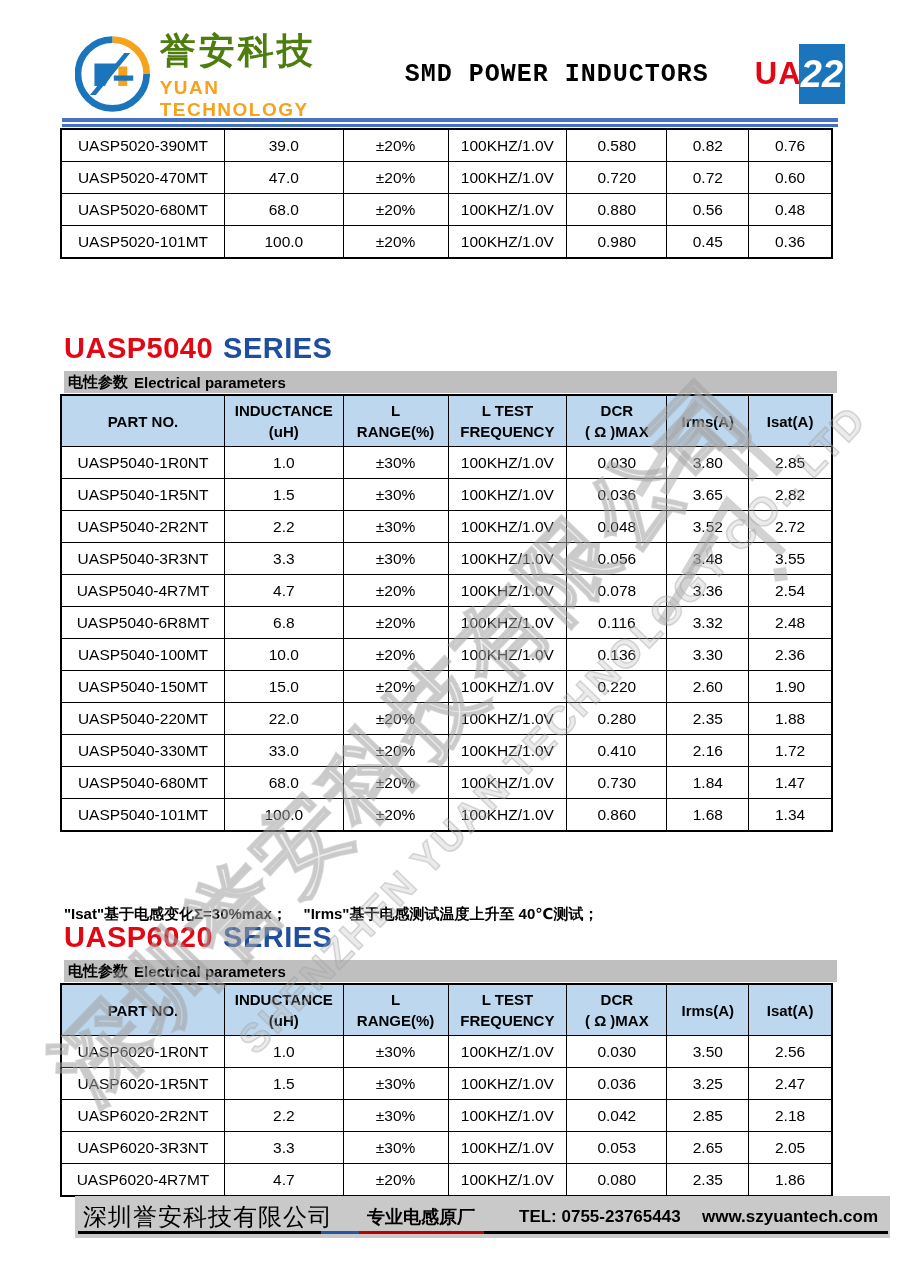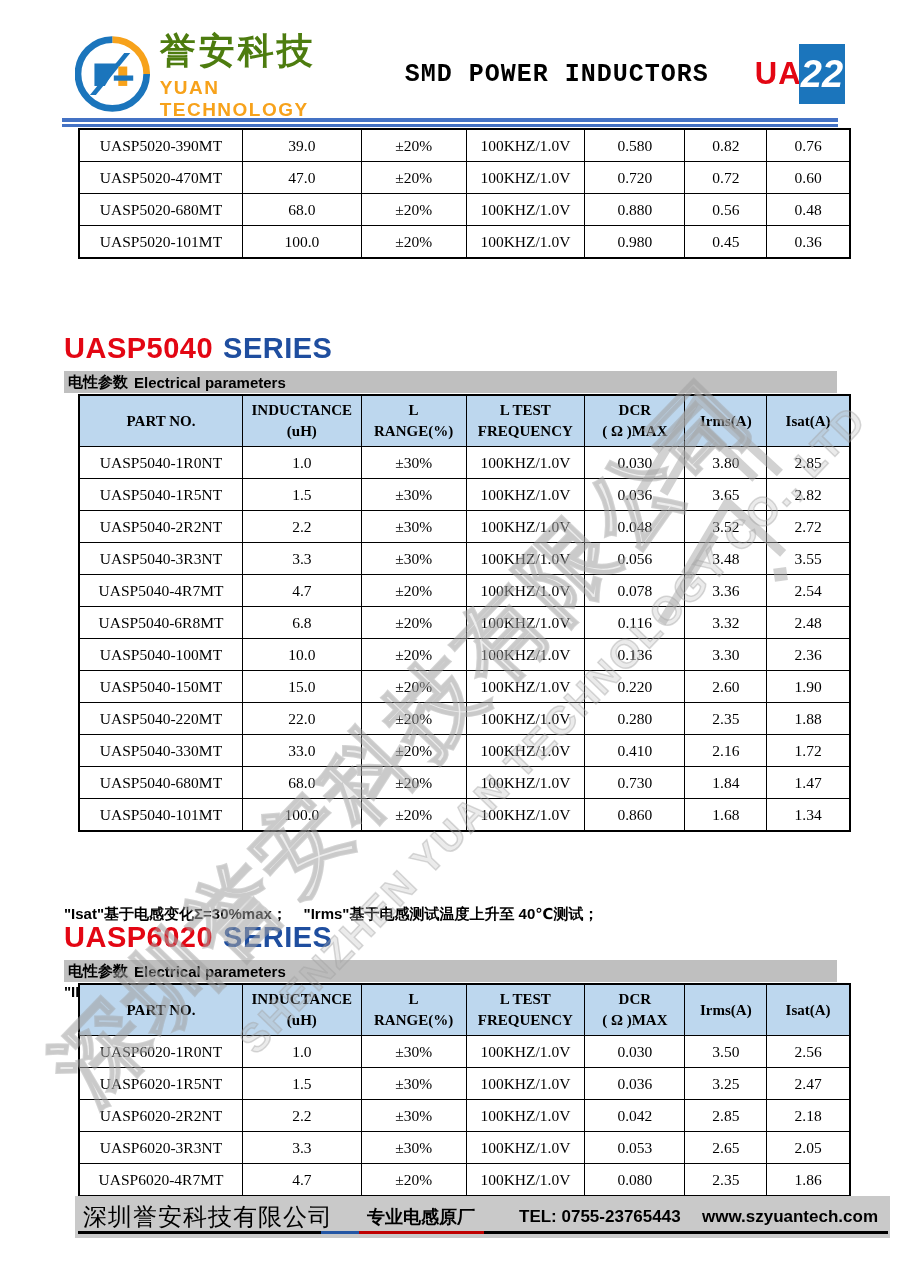--- a/index.html
+++ b/index.html
@@ -17,22 +17,22 @@
   .logo-en{color:#f7a21b;font-size:19px;font-weight:bold;letter-spacing:1.5px;margin-top:2px;}
   .doc-title{font-family:"Liberation Mono","DejaVu Sans Mono",monospace;font-weight:bold;
     font-size:25px;letter-spacing:1px;margin-left:58px;white-space:nowrap;}
   .series-tag{color:#e30613;font-weight:bold;font-size:31px;margin-left:46px;letter-spacing:1px;}
   .page-badge{position:absolute;right:55px;top:44px;width:46px;height:60px;background:#1b75bc;
     color:#fff;font-size:38px;font-weight:bold;font-style:italic;
     display:flex;align-items:center;justify-content:center;}
   .band{position:absolute;left:62px;top:118px;width:776px;height:9px;
     background:linear-gradient(to bottom,#4472c4 0,#4472c4 4px,#ffffff 4px,#ffffff 6px,#4472c4 6px,#4472c4 9px);}
   
-  table.dtable{position:absolute;left:78px;width:773px;border-collapse:collapse;table-layout:fixed;
-    border:2px solid #000;background:transparent;font-family:Liberation Serif, serif;}
+  table.dtable{position:absolute;left:60px;width:773px;border-collapse:collapse;table-layout:fixed;
+    border:2px solid #000;background:transparent;}
   .dtable th,.dtable td{border:1px solid #000;text-align:center;padding:0;}
   .dtable td{height:31px;font-size:15.5px;}
   .dtable th{background:#bdd7ee;font-weight:bold;font-size:15px;height:50px;line-height:21px;}
   #tbl-top{top:128px;}
   #tbl-5040{top:394px;}
   #tbl-6020{top:983px;}
   
   .sec-head{position:absolute;left:64px;font-size:29px;font-weight:bold;letter-spacing:0.5px;white-space:nowrap;}
   .ser-red{color:#e30613;}
   .ser-blue{color:#1f4e9f;margin-left:10px;}

